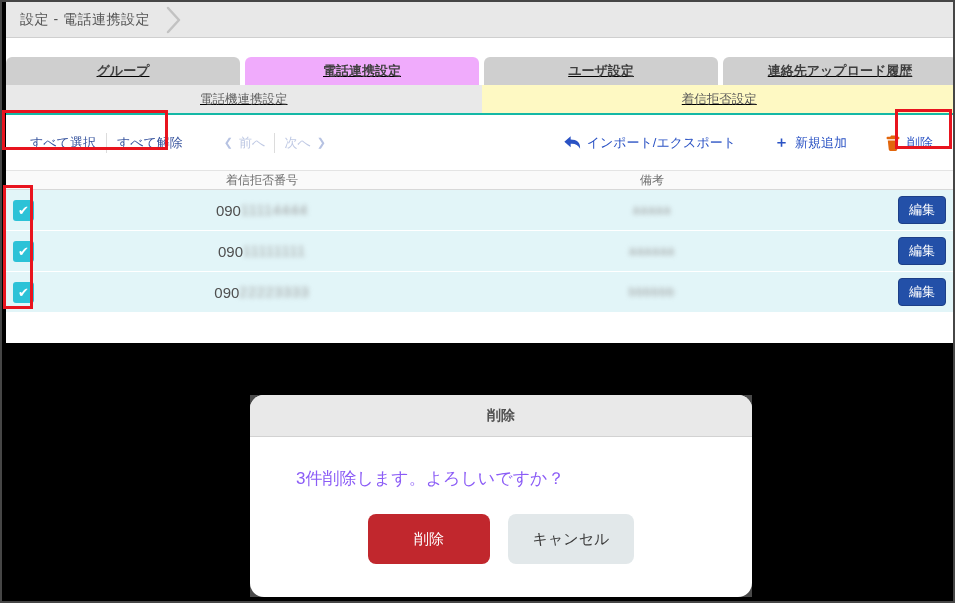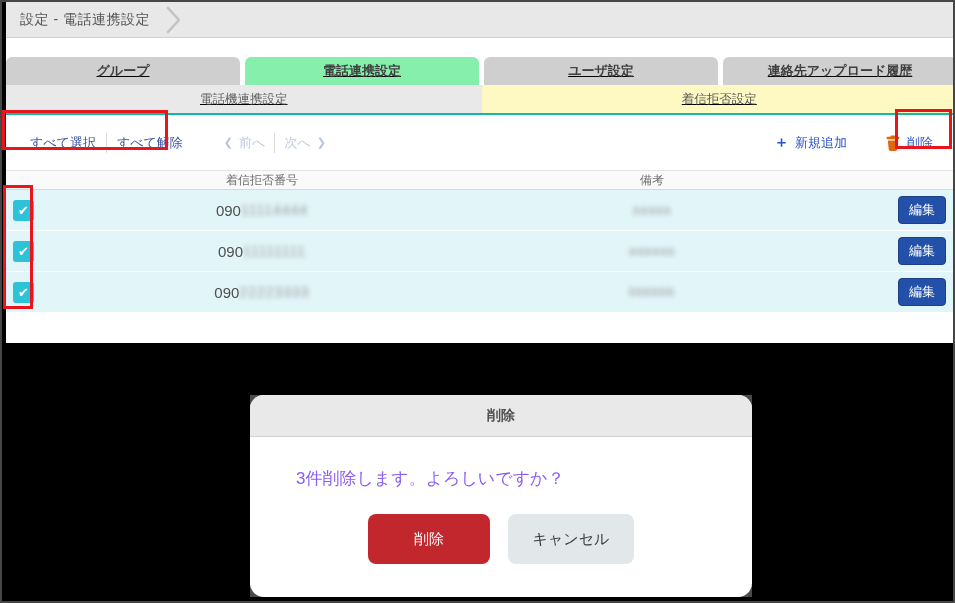--- a/index.html
+++ b/index.html
@@ -23,21 +23,21 @@
   }
   .titlebar .crumb { font-size: 14px; color: #555; letter-spacing: .5px; }
   .crumb-chevron { margin-left: 16px; display: block; }
 
   .tabs { display: flex; gap: 5px; margin-top: 19px; height: 28px; text-decoration: underline; }
   .tab {
     flex: 1; display: flex; align-items: center; justify-content: center;
     background: #cfcfcf; border-radius: 6px 6px 0 0;
     font-size: 13px; font-weight: 600; color: #3f3f3f; cursor: pointer;
   }
-  .tab.active { background: #86efac; }
+  .tab.active { background: #f0abfc; }
 
   .subtabs { display: flex; height: 30px; border-bottom: 2px solid #14b8a6; text-decoration: underline; }
   .subtab {
     flex: 1; display: flex; align-items: center; justify-content: center;
     background: #e9e9e9; font-size: 12.5px; color: #5f5f5f; cursor: pointer;
   }
   .subtab.active { background: #fef9c3; color: #555; }
 
   
   .toolbar { height: 55px; display: flex; align-items: center; padding: 0 14px; background: #fff; }
@@ -159,20 +159,26 @@
             <span>前へ</span>
           </span>
           <span class="vdiv"></span>
           <span class="pg">
             <span>次へ</span>
             <span class="chv">❯</span>
           </span>
         </div>
       </div>
       <div class="tb-right">
+        <span class="tb-link bright">
+          <svg width="18" height="15" viewBox="0 0 20 16">
+            <path d="M8.5 1 L1.5 7.2 L8.5 13.2 V9.4 C13.5 9 16.8 10.8 19 15 C19.4 8 15.5 4.8 8.5 4.8 Z" fill="#2a52c4"></path>
+          </svg>
+          <span>インポート/エクスポート</span>
+        </span>
         <span class="gap"></span>
         <span class="tb-link bright">
           <span class="plus-glyph">＋</span>
           <span>新規追加</span>
         </span>
         <span class="gap"></span>
         <span class="tb-link bright">
           <svg width="16" height="18" viewBox="0 0 20 22">
             <path d="M7.5 1.5 h5 l1 2 h-7 z" fill="#e2660c"></path>
             <rect x="2" y="3.2" width="16" height="3" rx="1.2" fill="#e2660c"></rect>

